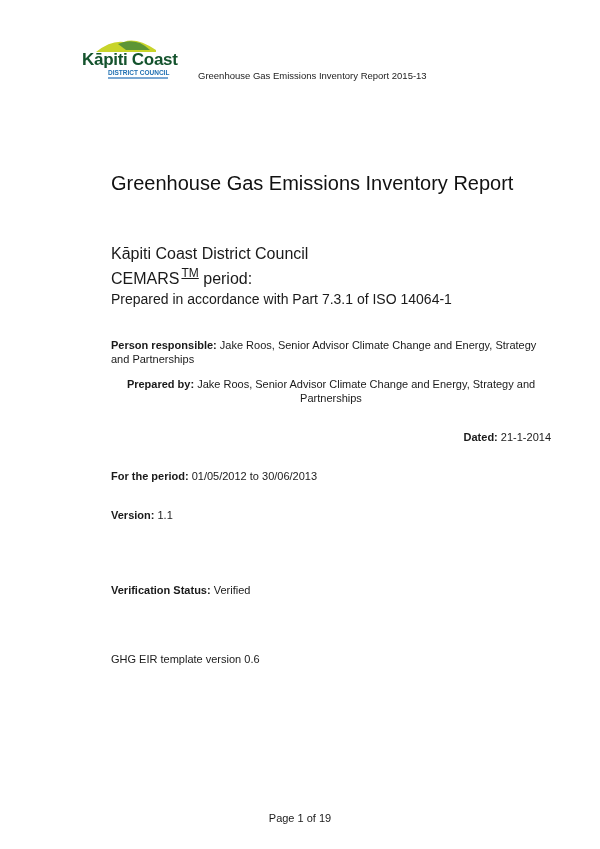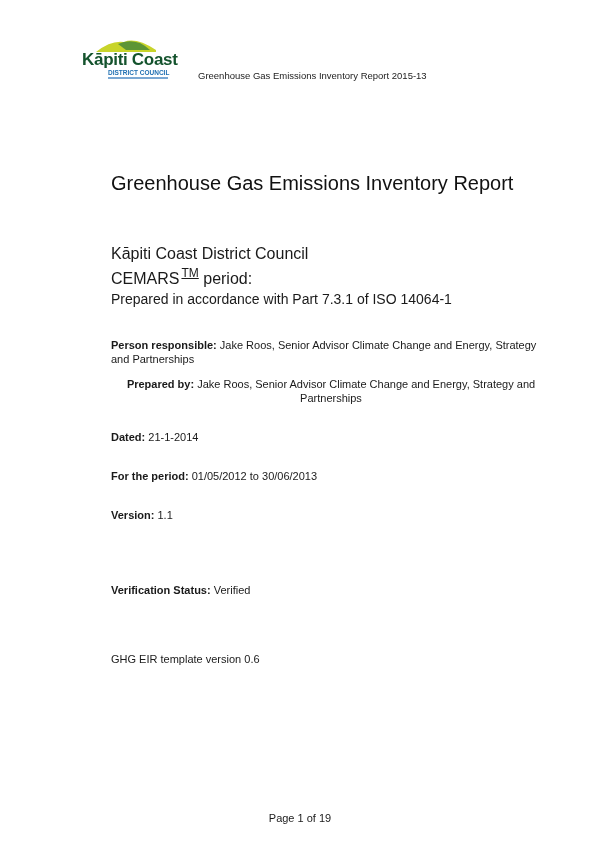--- a/index.html
+++ b/index.html
@@ -69,21 +69,21 @@
 </div>
 
 <div class="field" style="top:338px;">
   <b>Person responsible:</b>
   <span>Jake Roos, Senior Advisor Climate Change and Energy, Strategy and Partnerships</span>
 </div>
 <div class="field" style="top:377px;text-align:center;">
   <b>Prepared by:</b>
   <span>Jake Roos, Senior Advisor Climate Change and Energy, Strategy and Partnerships</span>
 </div>
-<div class="field" style="top:430px;">
+<div class="field" style="top:430px;text-align:right;">
   <b>Dated:</b>
   <span>21-1-2014</span>
 </div>
 <div class="field" style="top:469px;">
   <b>For the period:</b>
   <span>01/05/2012 to 30/06/2013</span>
 </div>
 <div class="field" style="top:508px;">
   <b>Version:</b>
   <span>1.1</span>

